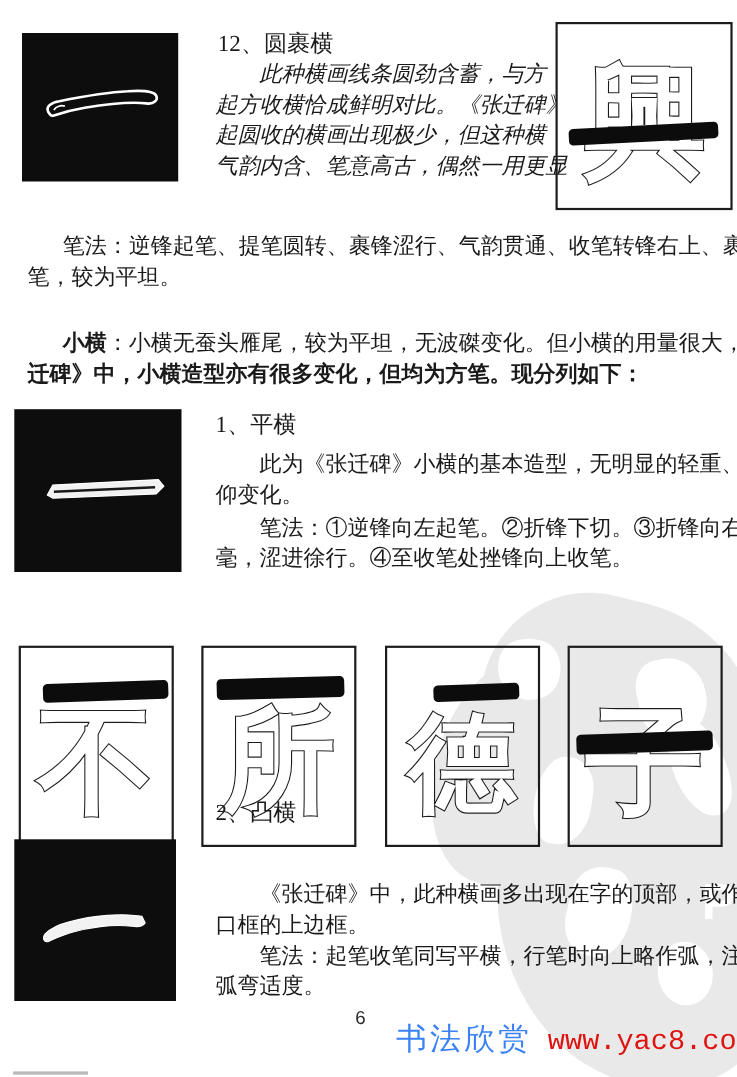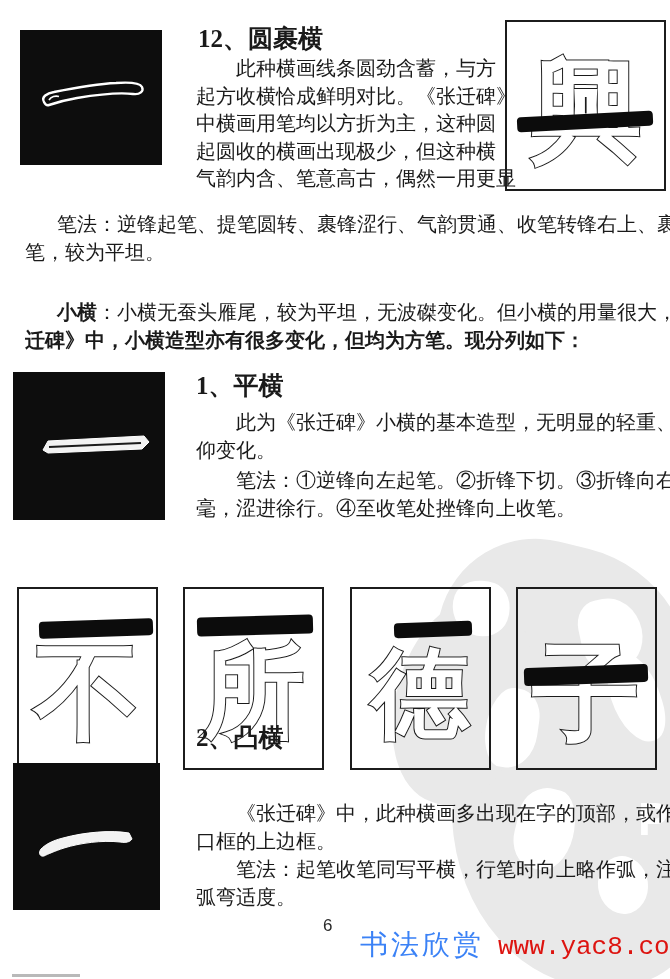--- a/index.html
+++ b/index.html
@@ -33,26 +33,26 @@
   .glyph-box{position:absolute;border:2px solid #1c1c1c;z-index:1;background:transparent;}
   .xing{left:505px;top:20px;width:157px;height:167px;border-width:2px;}
   .ex{top:587px;width:137px;height:179px;}
   .ex1{left:17px;} .ex2{left:183px;} .ex3{left:350px;} .ex4{left:516px;}
   .glyph-box svg{display:block;width:100%;height:100%;}
   .gl{font-family:"Liberation Serif","DejaVu Serif",serif;font-weight:bold;fill:#ffffff;
       stroke:#1a1a1a;stroke-width:2px;paint-order:stroke;text-anchor:middle;}
   .bar{fill:#0c0c0c;}
 
   
-  .t{position:absolute;z-index:1;font-weight:bold;font-size:25px;line-height:24px;}
+  .t{position:absolute;z-index:1;font-weight:normal;font-size:21px;line-height:24px;}
   .t12{left:198px;top:27px;}
   .ts1{left:196px;top:374px;}
   .ts2{left:196px;top:726px;}
   .ln{font-size:20px;line-height:27px;white-space:nowrap;}
-  .col12{position:absolute;left:196px;top:55px;width:302px;z-index:1;}
+  .col12{position:absolute;left:196px;top:55px;width:302px;z-index:1;font-style:italic;}
   .col12 .ln{line-height:27.5px;}
   .colS{position:absolute;z-index:1;left:196px;width:472px;}
   .cs1b{top:408px;} .cs1f{top:466px;} .cs2b{top:799px;} .cs2f{top:855px;}
   .colS .ln{line-height:28px;}
   .fullw{position:absolute;left:25px;width:634px;z-index:1;font-size:20px;line-height:27px;white-space:nowrap;}
   .carry{top:184px;}
   .bf12a{top:211px;} .bf12b{top:239px;}
   .xh1{top:299px;} .xh2{top:327px;font-weight:bold;}
   .indent2{text-indent:2em;}
   .indent15{text-indent:1.6em;}
@@ -87,21 +87,20 @@
       <path d="M24,72 c-3,-5 3,-9 10,-10 c20,-4 40,-8 62,-9 c14,-1 24,0 26,4 c2,4 -2,8 -9,7 c-16,-2 -38,1 -56,4 c-12,2 -22,5 -28,7 c-3,1 -4,-1 -5,-3 z" fill="none" stroke="#ffffff" stroke-width="2.4" stroke-linejoin="round"></path>
       <path d="M29,70 c2,-3.5 6.5,-4.5 10,-3.5" fill="none" stroke="#ffffff" stroke-width="1.6"></path>
     </svg>
   </div>
 
   <div class="t t12">12、圆裹横</div>
 
   <div class="col12">
     <div class="ln indent2">此种横画线条圆劲含蓄，与方</div>
     <div class="ln">起方收横恰成鲜明对比。《张迁碑》</div>
-    <div class="ln">中横画用笔均以方折为主，这种圆</div>
     <div class="ln">起圆收的横画出现极少，但这种横</div>
     <div class="ln">气韵内含、笔意高古，偶然一用更显</div>
   </div>
 
   <div class="glyph-box xing">
     <svg viewBox="0 0 157 167">
       <text class="gl" x="79" y="126" font-size="112">興</text>
       <rect class="bar" x="10" y="92" width="136" height="15" rx="4" transform="rotate(-3 78 99)"></rect>
     </svg>
   </div>

